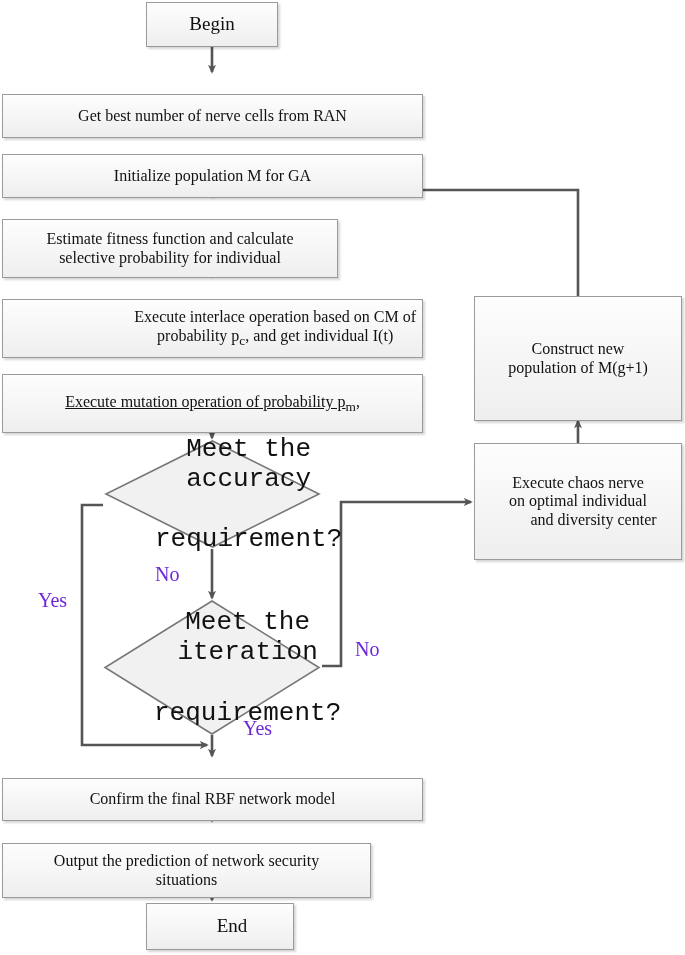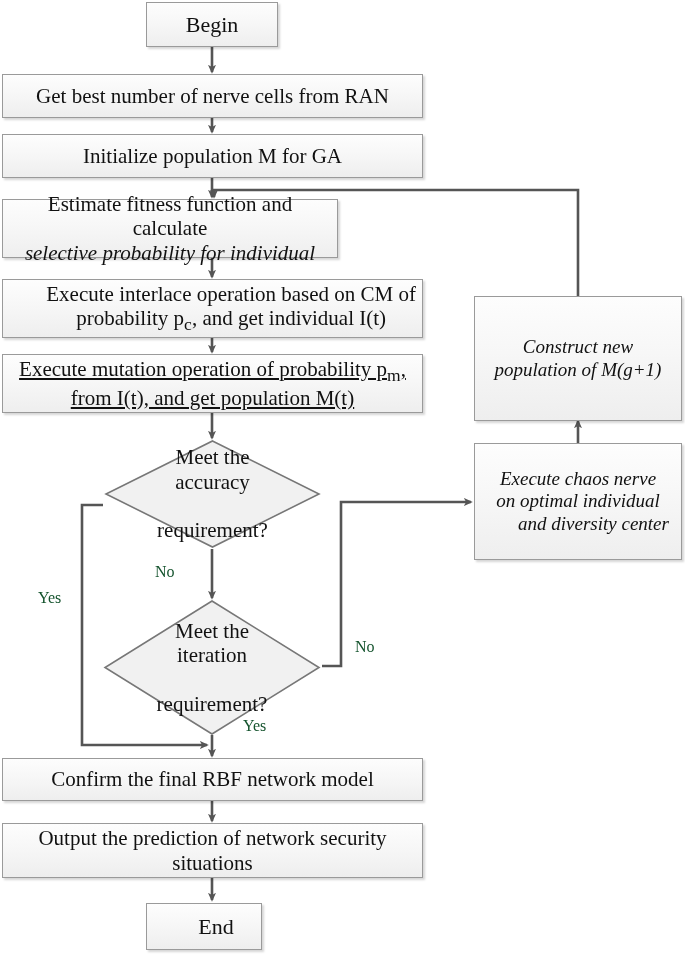--- a/index.html
+++ b/index.html
@@ -9,33 +9,33 @@
   svg.wires{position:absolute;left:0;top:0;width:685px;height:955px;pointer-events:none;}
 
   .node{position:absolute;box-sizing:border-box;
         display:flex;align-items:center;justify-content:center;text-align:center;
         border:1px solid #9a9a9a;
         background:linear-gradient(180deg,#fdfdfd 0%,#f7f7f7 45%,#eeeeee 100%);
         box-shadow:2px 2px 2px rgba(0,0,0,0.16);
         line-height:1.16;}
   .node .txt{padding:0 6px;display:block;}
 
-  .proc{font-size:21px;}
-  .term{font-size:22px;align-items:center;}
-  .rightbox{font-size:19px;font-style:italic;}
+  .proc{font-size:16px;margin-top:20px;}
+  .term{font-size:19px;align-items:center;}
+  .rightbox{font-size:16px;}
 
   
   .dia-wrap{position:absolute;}
   .dia-shape{position:absolute;left:0;top:0;width:100%;height:100%;}
   .dia-label{position:absolute;left:0;top:0;width:100%;height:100%;
-             display:flex;align-items:center;justify-content:flex-end;text-align:center;
-             font-size:21px;line-height:1.16;}
+             display:flex;align-items:center;justify-content:flex-start;text-align:center;
+             font-size:26px;line-height:1.16;font-family:Liberation Mono, monospace;}
   .dia-label span{display:block;padding:0 26px;}
 
-  .edge-label{position:absolute;font-size:16px;color:#14532d;white-space:nowrap;}
+  .edge-label{position:absolute;font-size:20px;color:#6d28d9;white-space:nowrap;}
 </style>
 </head>
 <body>
 
 <div id="canvas">
 
   <svg class="wires" viewBox="0 0 685 955" xmlns="http://www.w3.org/2000/svg">
     <defs>
       <marker id="ah" markerWidth="10" markerHeight="10" refX="7.2" refY="4" orient="auto" markerUnits="userSpaceOnUse">
         <path d="M0,0 L9,4 L0,8 L2.3,4 Z" fill="#555555"></path>
@@ -67,35 +67,34 @@
     <span class="txt">Get best number of nerve cells from RAN</span>
   </div>
 
   <div class="node proc" style="left:2px;top:134px;width:421px;height:44px;">
     <span class="txt">Initialize population M for GA</span>
   </div>
 
   <div class="node proc" style="left:2px;top:199px;width:336px;height:59px;">
     <span class="txt">
       <span style="display: block;">Estimate fitness function and calculate</span>
-      <span style="display: block; font-style: italic;">selective probability for individual</span>
+      <span style="display: block;">selective probability for individual</span>
     </span>
   </div>
 
   <div class="node proc" style="left:2px;top:279px;width:421px;height:59px;justify-content:flex-end;">
     <span class="txt">
       <span style="display: block;">Execute interlace operation based on CM of</span>
       <span style="display: block;"><span style="display: inline;">probability p</span><sub style="display: inline;">c</sub><span style="display: inline;">, and get individual I(t)</span></span>
     </span>
   </div>
 
   <div class="node proc" style="left:2px;top:354px;width:421px;height:59px;text-decoration:underline;">
     <span class="txt">
       <span style="display: block;"><span style="display: inline;">Execute mutation operation of probability p</span><sub style="display: inline;">m</sub><span style="display: inline;">,</span></span>
-      <span style="display: block;">from I(t), and get population M(t)</span>
     </span>
   </div>
 
   <div class="dia-wrap" style="left:103px;top:439px;width:219px;height:110px;">
     <svg class="dia-shape" viewBox="0 0 219 110" preserveAspectRatio="none">
       <polygon points="109.5,2 216,55 109.5,108 3,55" fill="#f1f1f1" stroke="#777777" stroke-width="1.6"></polygon>
     </svg>
     <div class="dia-label">
       <span>
         <span>Meet the accuracy</span><br>
@@ -128,28 +127,28 @@
       <span style="display: block;">Execute chaos nerve</span>
       <span style="display: block;">on optimal individual</span>
       <span style="display: block; margin-left: 31px;">and diversity center</span>
     </span>
   </div>
 
   <div class="node proc" style="left:2px;top:758px;width:421px;height:43px;">
     <span class="txt">Confirm the final RBF network model</span>
   </div>
 
-  <div class="node proc" style="left:2px;top:823px;width:421px;height:55px;">
+  <div class="node proc" style="left:2px;top:823px;width:369px;height:55px;">
     <span class="txt">
       <span style="display: block;">Output the prediction of network security</span>
       <span style="display: block;">situations</span>
     </span>
   </div>
 
-  <div class="node term" style="left:146px;top:903px;width:116px;height:47px;padding-left:24px;">
+  <div class="node term" style="left:146px;top:903px;width:148px;height:47px;padding-left:24px;">
     <span class="txt">End</span>
   </div>
 
   <div class="edge-label" style="left:155px;top:563px;">No</div>
   <div class="edge-label" style="left:38px;top:589px;">Yes</div>
   <div class="edge-label" style="left:355px;top:638px;">No</div>
   <div class="edge-label" style="left:243px;top:717px;">Yes</div>
 
 </div>
 

